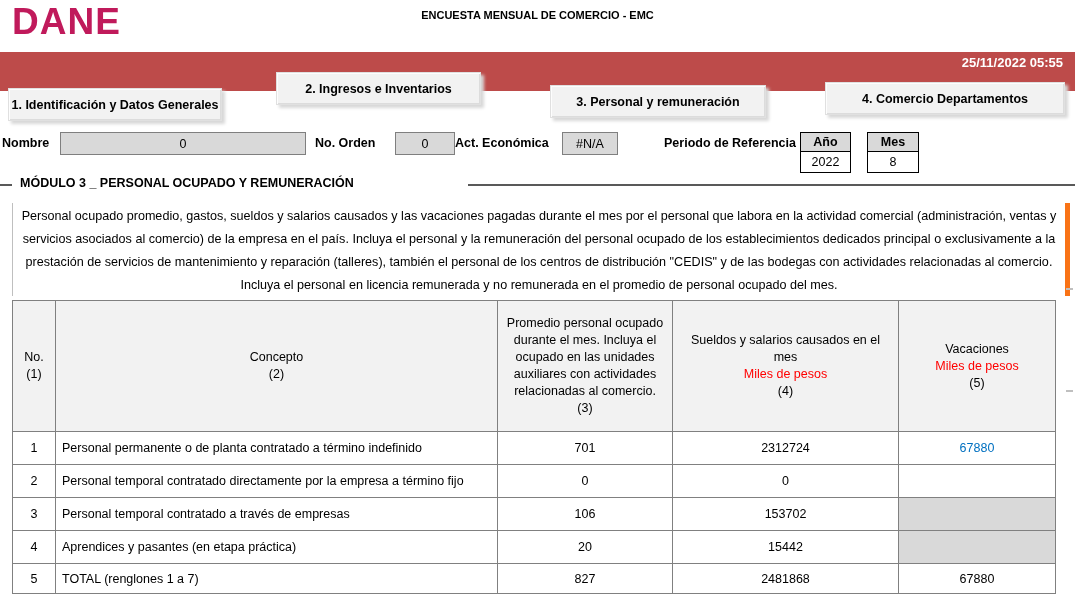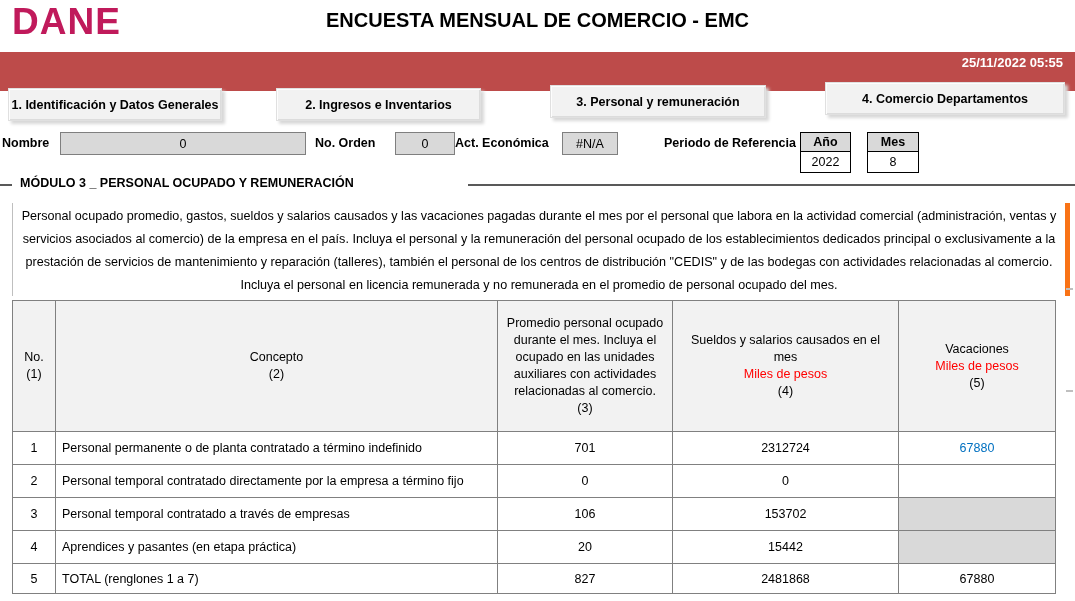--- a/index.html
+++ b/index.html
@@ -10,33 +10,33 @@
   }
   *{margin:0;padding:0;box-sizing:border-box;}
   html,body{width:1075px;height:601px;background:#fff;overflow:hidden;
     font-family:"Liberation Sans",sans-serif;color:#000;position:relative;}
 
   
   .logo{position:absolute;left:12px;top:4px;width:180px;}
   .logo-text{font-size:37px;font-weight:800;letter-spacing:1px;color:var(--logo-color);line-height:36px;}
   .logo-tagline{font-size:13px;letter-spacing:1.2px;color:var(--logo-color);margin-top:18px;}
   .page-title{position:absolute;left:0;right:0;top:9px;text-align:center;
-    font-size:20px;font-weight:bold;}
+    font-size:11px;font-weight:bold;}
   .red-bar{position:absolute;left:0;top:52px;width:1075px;height:39px;
     background:var(--bar-color);}
   .red-bar .stamp{position:absolute;right:12px;top:3px;color:#fff;font-size:13px;font-weight:bold;}
 
   
   .tab-btn{position:absolute;height:33px;background:#F2F2F2;
     border:1px solid #E0E0E0;
     box-shadow:inset 1px 1px 0 #fdfdfd, inset -1px -1px 0 #dcdcdc, 3px 3px 3px #d8d8d8;
     display:flex;align-items:center;justify-content:center;
     font-size:12.5px;font-weight:bold;cursor:pointer;}
   .tab-1{left:8px;top:88px;width:214px;}
-  .tab-2{left:276px;top:88px;width:205px;}
+  .tab-2{left:276px;top:72px;width:205px;}
   .tab-3{left:550px;top:85px;width:216px;}
   .tab-4{left:825px;top:82px;width:240px;}
 
   
   .form-label{position:absolute;font-size:12.5px;font-weight:bold;top:136px;}
   .lbl-nombre{left:2px;}
   .lbl-orden{left:315px;}
   .lbl-act{left:455px;}
   .lbl-periodo{left:651px;margin-left:13px;}
   .form-box{position:absolute;top:132px;height:23px;background:#D9D9D9;

